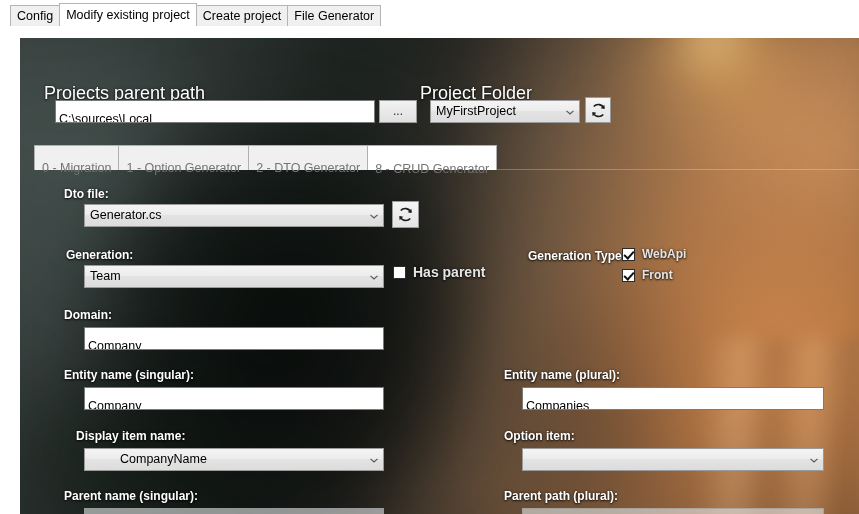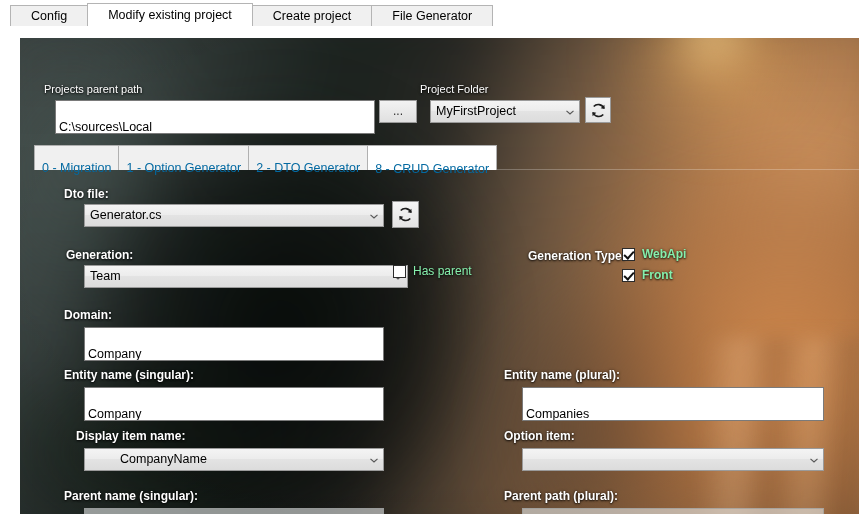--- a/index.html
+++ b/index.html
@@ -33,21 +33,21 @@
     width: 849px;
     height: 22px;
     display: flex;
     align-items: flex-end;
     border-bottom: 1px solid #ffffff;
     box-sizing: border-box;
   }
   .otab {
     height: 21px;
     line-height: 21px;
-    padding: 0 20px;
+    padding: 0 6px;
     background: #f0f0f0;
     border: 1px solid #b4b4b4;
     border-bottom: none;
     margin-right: -1px;
     font-size: 12.5px;
     color: #000;
     white-space: nowrap;
     box-sizing: border-box;
   }
   .otab.sel {
@@ -140,31 +140,31 @@
   .lbl {
     position: absolute;
     color: #ffffff;
     font-weight: bold;
     font-size: 12px;
     white-space: nowrap;
     text-shadow: 0 1px 2px rgba(0,0,0,.75), 0 0 3px rgba(0,0,0,.55);
   }
   .lbl.plain {
     font-weight: normal;
-    font-size: 11px;
+    font-size: 18px;
   }
   .tbox {
     position: absolute;
     background: #ffffff;
     border: 1px solid #7a7a7a;
     box-sizing: border-box;
     font-family: "Liberation Sans", sans-serif;
     font-size: 12.5px;
     color: #000;
-    padding: 16px 3px;
+    padding: 8px 3px;
     line-height: 21px;
     height: 23px;
     white-space: nowrap;
     overflow: hidden;
   }
   .tbox.disabled {
     background: rgba(225,228,228,.62);
     border: 1px solid rgba(150,153,153,.6);
     color: rgba(60,60,60,.5);
   }
@@ -239,28 +239,28 @@
     left: 3px;
     top: 0px;
     width: 4px;
     height: 8px;
     border: solid #111;
     border-width: 0 2px 2px 0;
     transform: rotate(42deg);
   }
   .cbox-label {
     margin-left: 7px;
-    color: #86efac;
+    color: #e5e5e5;
     font-weight: bold;
     font-size: 12px;
     text-shadow: 0 1px 2px rgba(0,0,0,.75), 0 0 3px rgba(0,0,0,.55);
   }
   .cbox-label.plain {
-    font-weight: normal;
-    font-size: 12px;
+    font-weight: bold;
+    font-size: 14px;
   }
 
   
   #inner-tabstrip {
     position: absolute;
     left: 14px;
     top: 111px;
     height: 21px;
     display: flex;
     align-items: flex-end;
@@ -268,21 +268,21 @@
   }
   .itab {
     height: 20px;
     line-height: 20px;
     padding: 12px 7px;
     background: #f0f0f0;
     border: 1px solid #b0b0b0;
     border-bottom: none;
     margin-right: -1px;
     font-size: 12.5px;
-    color: #0369a1;
+    color: #737373;
     white-space: nowrap;
     box-sizing: border-box;
   }
   .itab.sel {
     background: #ffffff;
     height: 22px;
     line-height: 22px;
     position: relative;
     z-index: 6;
   }
@@ -362,21 +362,21 @@
         <div class="btn-icon" style="left:358px; top:31px; width:27px; height:27px;">
           <svg width="17" height="17" viewBox="0 0 20 20">
             <path d="M16.2 7.4 A7 7 0 0 0 4.4 5.4" fill="none" stroke="#1d1d1d" stroke-width="1.9"></path>
             <path d="M3.8 12.6 A7 7 0 0 0 15.6 14.6" fill="none" stroke="#1d1d1d" stroke-width="1.9"></path>
             <path d="M16.9 3.3 L17.3 8.1 L12.6 7.3 Z" fill="#1d1d1d"></path>
             <path d="M3.1 16.7 L2.7 11.9 L7.4 12.7 Z" fill="#1d1d1d"></path>
           </svg>
         </div>
 
         <div class="lbl" style="left:32px; top:78px;">Generation:</div>
-        <div class="combo" style="left:50px; top:95px; width:324px;">
+        <div class="combo" style="left:50px; top:95px; width:300px;">
           <span>Team</span>
           <span class="chev">
             <svg width="8" height="5" viewBox="0 0 8 5">
                 <path d="M0.5 0.8 L4 4 L7.5 0.8" fill="none" stroke="#555" stroke-width="1.1"></path>
               </svg>
           </span>
         </div>
 
         <div class="cbox-wrap" style="left:359px; top:94px;">
           <span class="cbox"></span>

